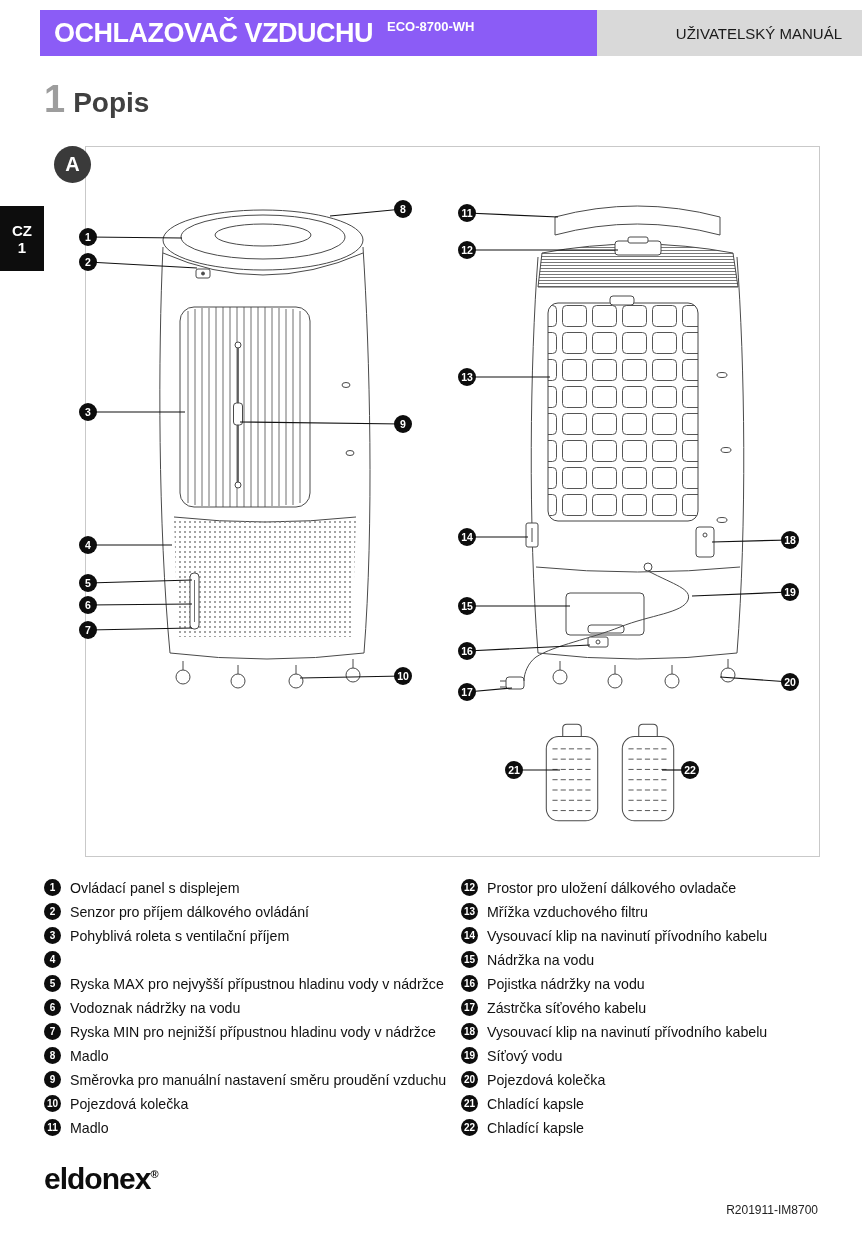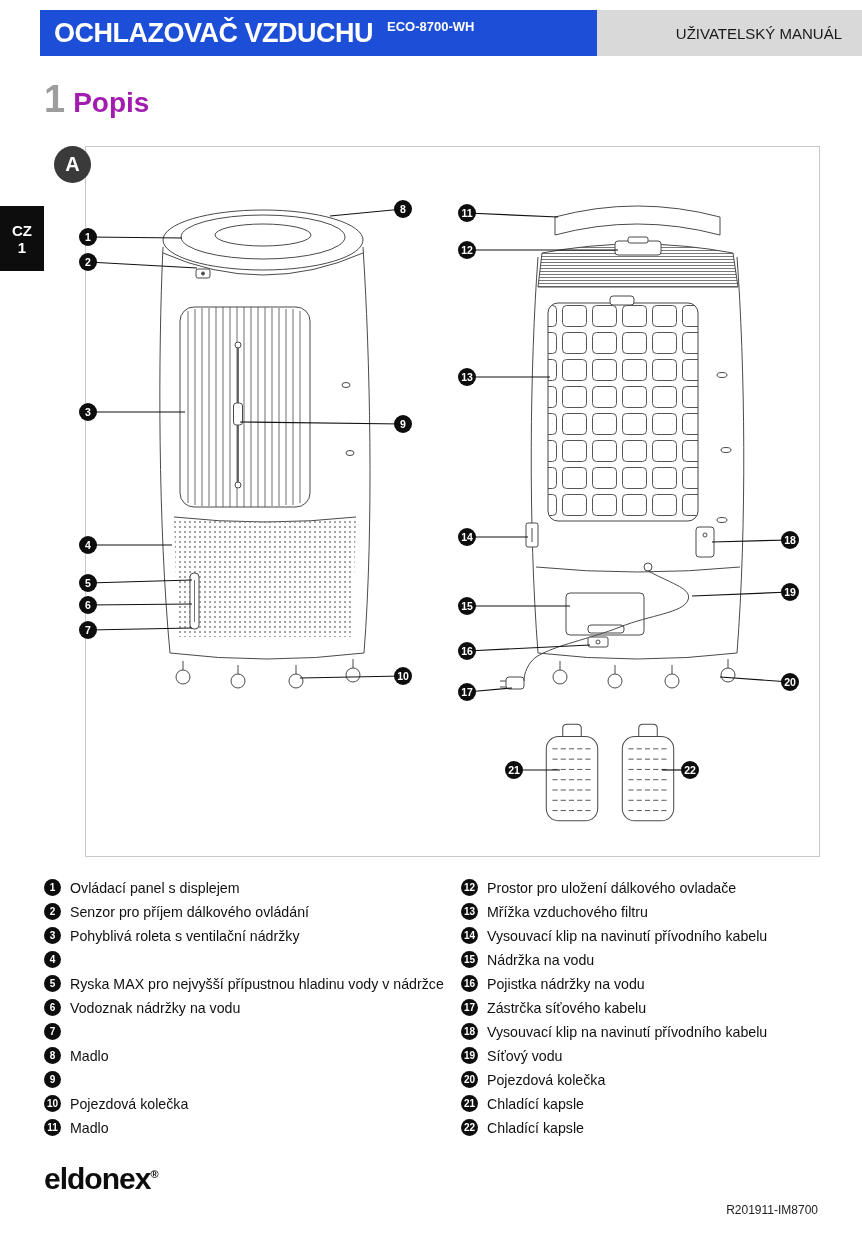--- a/index.html
+++ b/index.html
@@ -1,31 +1,31 @@
 <!DOCTYPE html>
 <html><head>
 <meta charset="utf-8">
 <style>
   html,body{margin:0;padding:0;background:#fff;}
   .page{position:relative;width:862px;height:1240px;background:#fff;
         font-family:"Liberation Sans",sans-serif;color:#111;overflow:hidden;}
 
   
   .header-bar{position:absolute;left:40px;top:10px;width:822px;height:46px;background:#d9d9d9;}
-  .header-title-box{position:absolute;left:40px;top:10px;width:557px;height:46px;background:#1d4ed8;
+  .header-title-box{position:absolute;left:40px;top:10px;width:557px;height:46px;background:#8b5cf6;
         color:#fff;display:flex;align-items:center;padding-left:14px;box-sizing:border-box;}
   .header-title{font-size:27px;font-weight:bold;letter-spacing:-0.5px;white-space:nowrap;}
   .header-model{font-size:13px;font-weight:bold;margin-left:6px;margin-top:-14px;white-space:nowrap;padding-left:8px;}
   .header-manual{position:absolute;right:20px;top:10px;height:46px;display:flex;align-items:center;
         font-size:15px;color:#1a1a1a;}
 
   
   .section-heading{position:absolute;left:44px;top:78px;display:flex;align-items:baseline;}
   .section-number{font-size:38px;font-weight:bold;color:#9d9d9d;margin-right:8px;}
-  .section-title{font-size:28px;font-weight:bold;color:#a21caf;}
+  .section-title{font-size:28px;font-weight:bold;color:#404040;}
 
   
   .diagram-box{position:absolute;left:85px;top:146px;width:733px;height:709px;border:1px solid #c9c9c9;}
   .diagram-label{position:absolute;left:54px;top:146px;width:37px;height:37px;border-radius:50%;
         background:#3a3a3a;color:#fff;font-size:20px;font-weight:bold;
         display:flex;align-items:center;justify-content:center;z-index:4;}
   .cz-tab{position:absolute;left:0;top:206px;width:44px;height:65px;background:#0d0d0d;color:#fff;
         display:flex;flex-direction:column;align-items:center;justify-content:center;
         font-weight:bold;font-size:15px;z-index:4;}
 
@@ -228,42 +228,44 @@
         <div class="legend-row">
           <span class="legend-badge">1</span>
           <span class="legend-text">Ovládací panel s displejem</span>
         </div>
         <div class="legend-row">
           <span class="legend-badge">2</span>
           <span class="legend-text">Senzor pro příjem dálkového ovládání</span>
         </div>
         <div class="legend-row">
           <span class="legend-badge">3</span>
-          <span class="legend-text">Pohyblivá roleta s ventilační nádržky</span>
+          <span class="legend-text">Pohyblivá roleta s ventilační příjem</span>
         </div>
         <div class="legend-row">
           <span class="legend-badge">4</span>
         </div>
         <div class="legend-row">
           <span class="legend-badge">5</span>
           <span class="legend-text">Ryska MAX pro nejvyšší přípustnou hladinu vody v nádržce</span>
         </div>
         <div class="legend-row">
           <span class="legend-badge">6</span>
           <span class="legend-text">Vodoznak nádržky na vodu</span>
         </div>
         <div class="legend-row">
           <span class="legend-badge">7</span>
+          <span class="legend-text">Ryska MIN pro nejnižší přípustnou hladinu vody v nádržce</span>
         </div>
         <div class="legend-row">
           <span class="legend-badge">8</span>
           <span class="legend-text">Madlo</span>
         </div>
         <div class="legend-row">
           <span class="legend-badge">9</span>
+          <span class="legend-text">Směrovka pro manuální nastavení směru proudění vzduchu</span>
         </div>
         <div class="legend-row">
           <span class="legend-badge">10</span>
           <span class="legend-text">Pojezdová kolečka</span>
         </div>
         <div class="legend-row">
           <span class="legend-badge">11</span>
           <span class="legend-text">Madlo</span>
         </div>
       </div>

